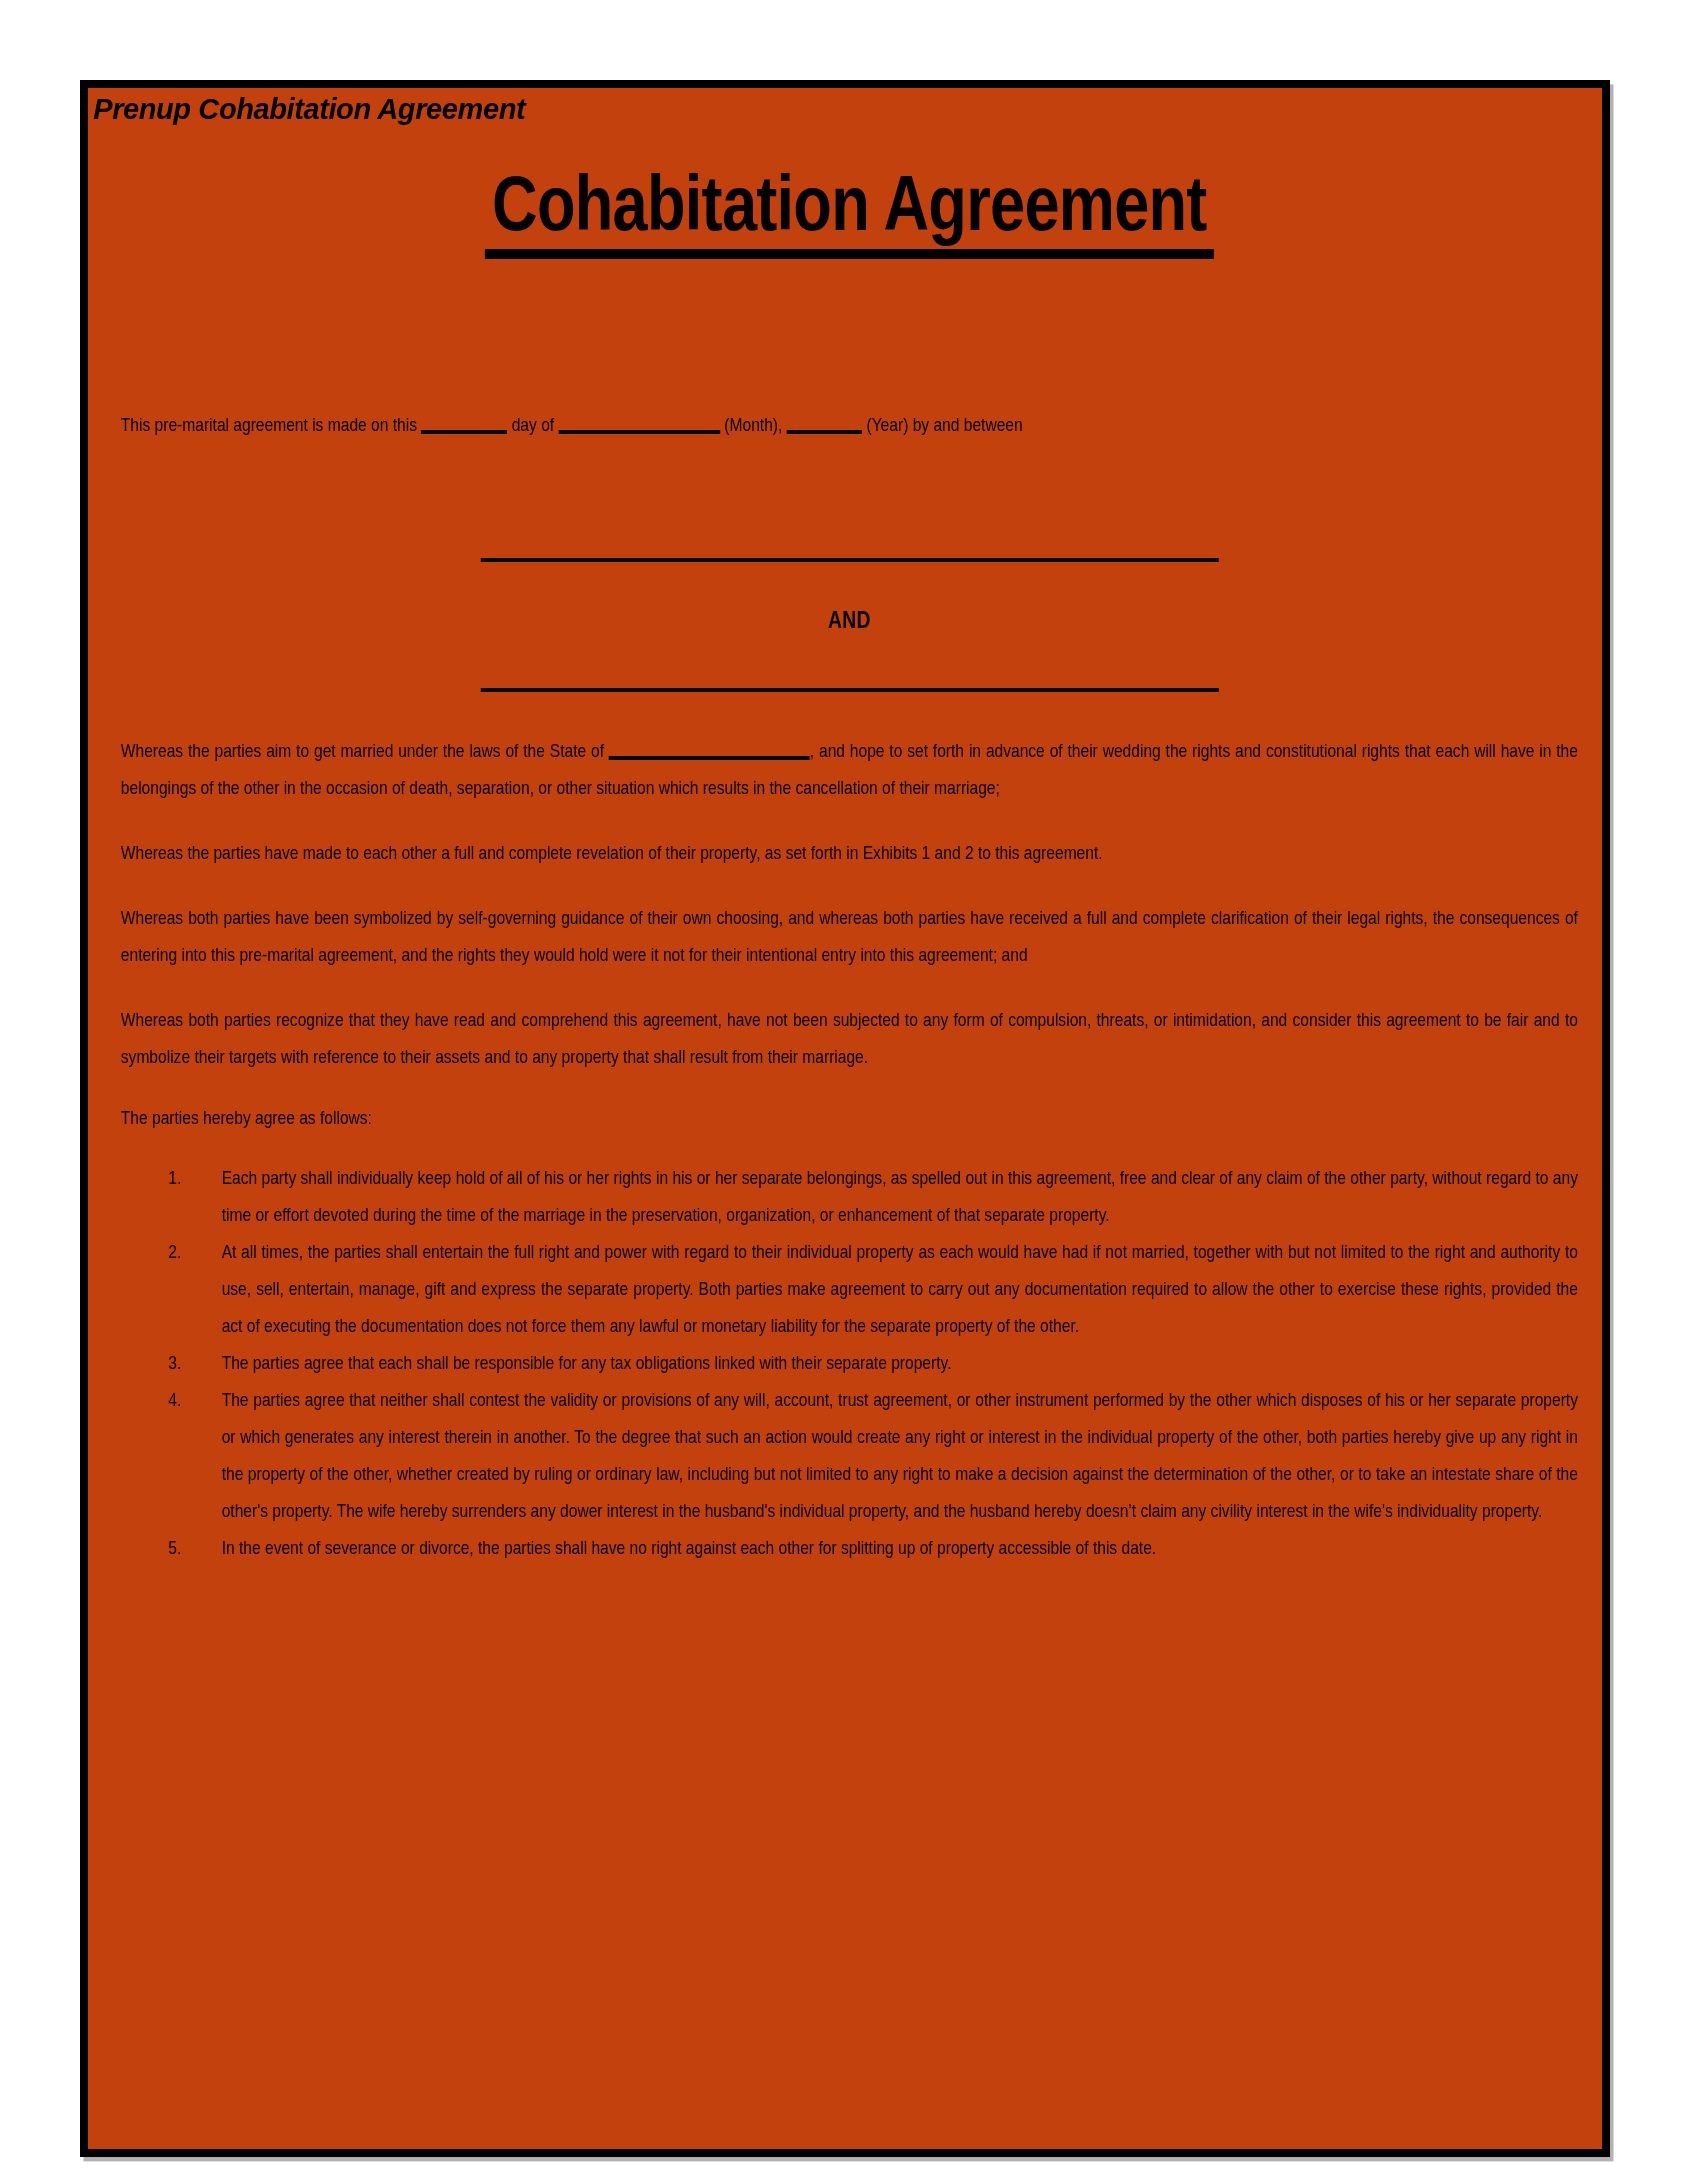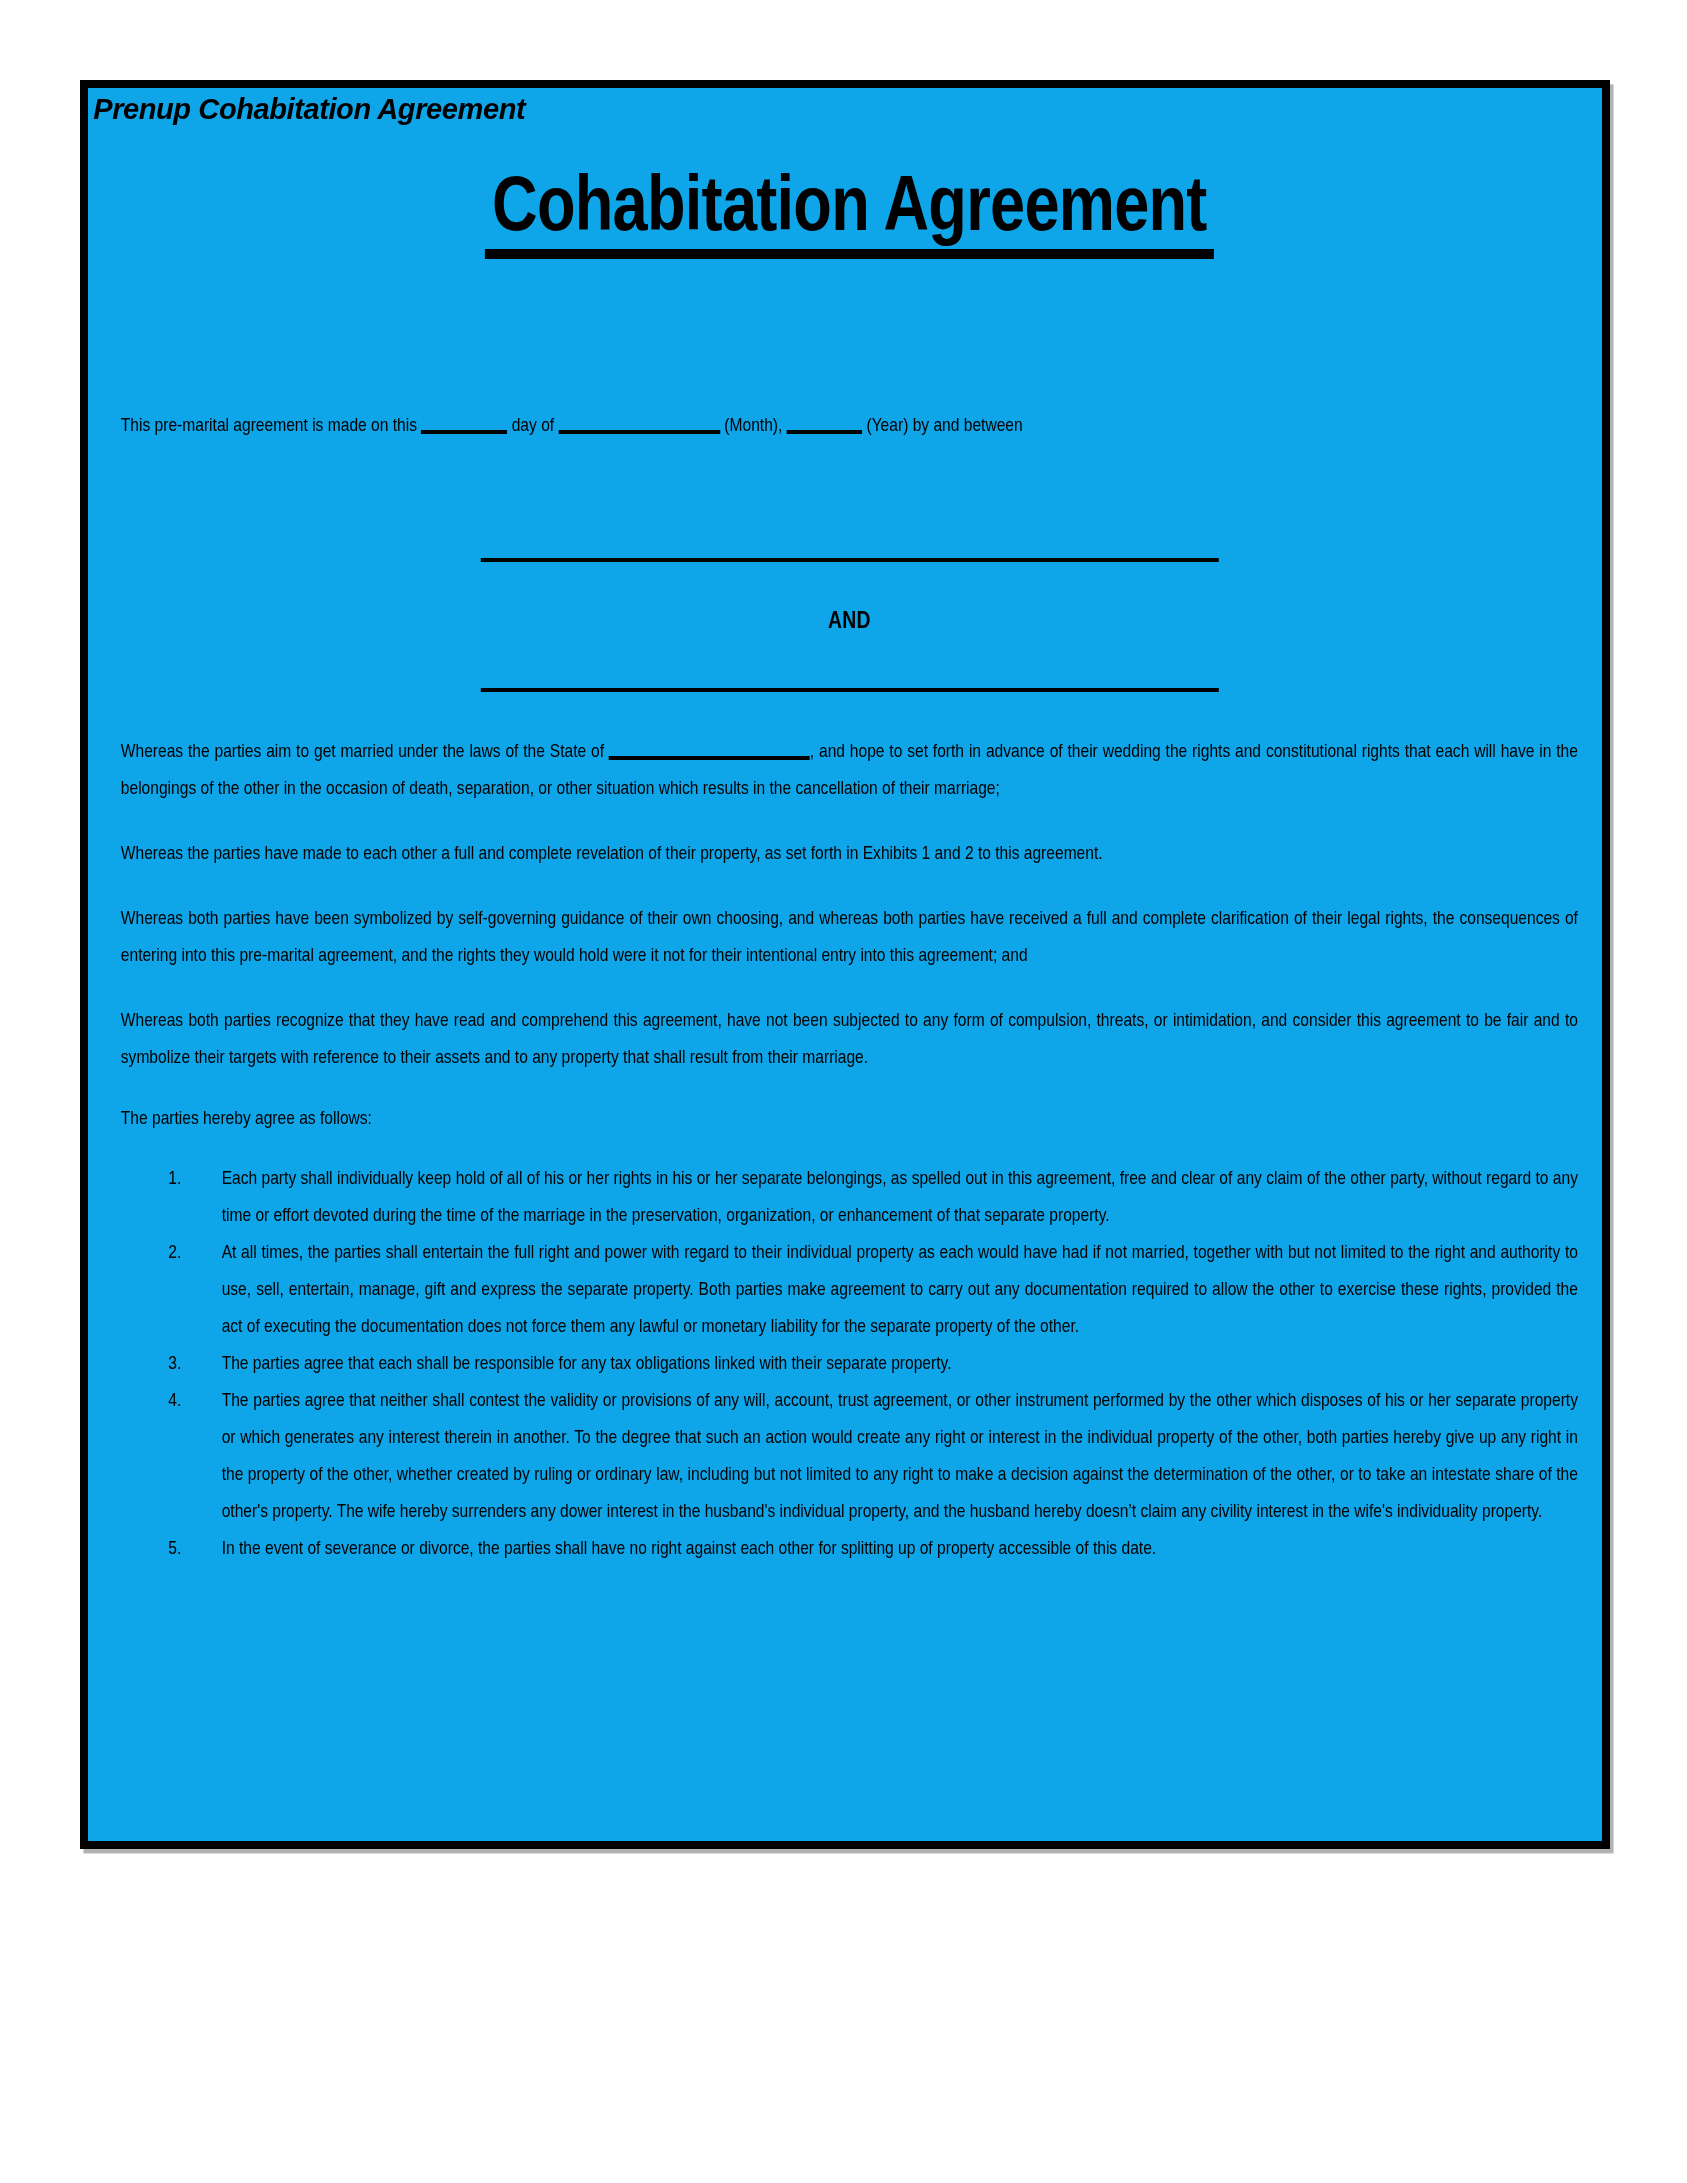--- a/index.html
+++ b/index.html
@@ -8,23 +8,23 @@
     width: 1687px; height: 2184px;
     font-family: "Liberation Sans", "DejaVu Sans", sans-serif;
     color: #000;
     overflow: hidden;
     position: relative;
   }
   .page { position: absolute; inset: 0; background: #ffffff; }
 
   .doc {
     position: absolute; left: 80px; top: 80px;
-    width: 1530px; height: 1769px;
+    width: 1530px; height: 2077px;
     border: 8.7px solid #000000;
-    background: #0ea5e9;
+    background: #c2410c;
     box-shadow: 3.5px 4.4px 0 #b2b2b2;
   }
 
   .doc-label {
     padding: 3.5px 0 0 5.2px;
     font-size: 29px;
     line-height: 35px;
     font-weight: bold;
     font-style: italic;
     letter-spacing: -0.4px;

